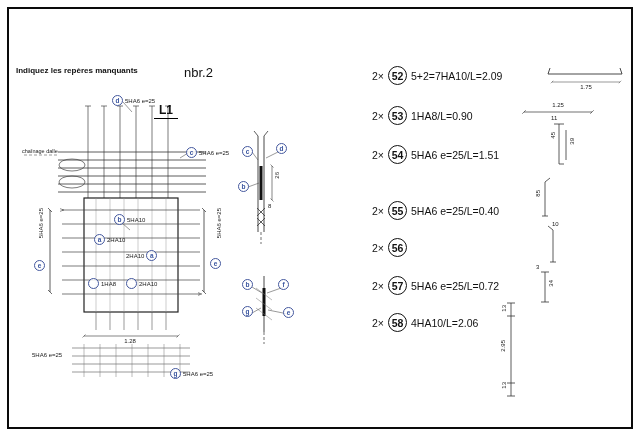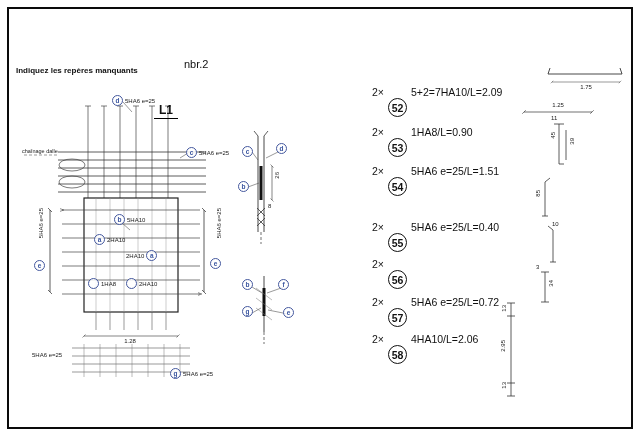--- a/index.html
+++ b/index.html
@@ -11,28 +11,28 @@
   .lbl{position:absolute;display:flex;align-items:center;gap:2px;font-size:6px;color:#1a1a1a;
        white-space:nowrap;z-index:3;}
   .cl{width:11px;height:11px;min-width:11px;border:1px solid #44589e;border-radius:50%;
       color:#3a55a0;font-size:6.5px;display:inline-flex;align-items:center;justify-content:center;
       background:rgba(255,255,255,.85);font-weight:bold;box-sizing:border-box;}
   .vtext{writing-mode:vertical-rl;transform:rotate(180deg);font-size:6px;color:#1a1a1a;
          white-space:nowrap;z-index:3;}
   .row{position:absolute;display:flex;align-items:center;gap:4px;font-size:10.5px;color:#111;z-index:3;}
   .num{width:19px;height:19px;min-width:19px;border:1.7px solid #111;border-radius:50%;
        display:inline-flex;align-items:center;justify-content:center;font-weight:bold;
-       font-size:10.5px;box-sizing:border-box;margin-top:32px;}
+       font-size:10.5px;box-sizing:border-box;}
   .dim{position:absolute;font-size:6px;color:#1a1a1a;text-align:center;white-space:nowrap;z-index:3;}
   .wm{position:absolute;font-weight:bold;color:#c3c3c3;opacity:.6;letter-spacing:2px;z-index:6;
       pointer-events:none;font-size:56px;line-height:1;}
   .hdr-instr{position:absolute;left:16px;top:66px;font-size:8px;font-weight:bold;color:#111;z-index:3;}
   .hdr-mark{position:absolute;left:154px;top:58px;font-size:12px;font-weight:bold;color:#111;
             border-bottom:1.5px solid #000;padding:0 5px 1px 5px;z-index:3;margin-top:45px;}
-  .hdr-count{position:absolute;left:184px;top:58px;font-size:11px;color:#111;z-index:3;}
+  .hdr-count{position:absolute;left:184px;top:65px;font-size:13px;color:#111;z-index:3;}
 </style>
 </head>
 <body>
 
 <div class="page">
   <div class="frame"></div>
 
   <svg width="640" height="436">
     <defs>
       <marker id="arr" markerWidth="7" markerHeight="7" refX="3.5" refY="3.5" orient="auto">

